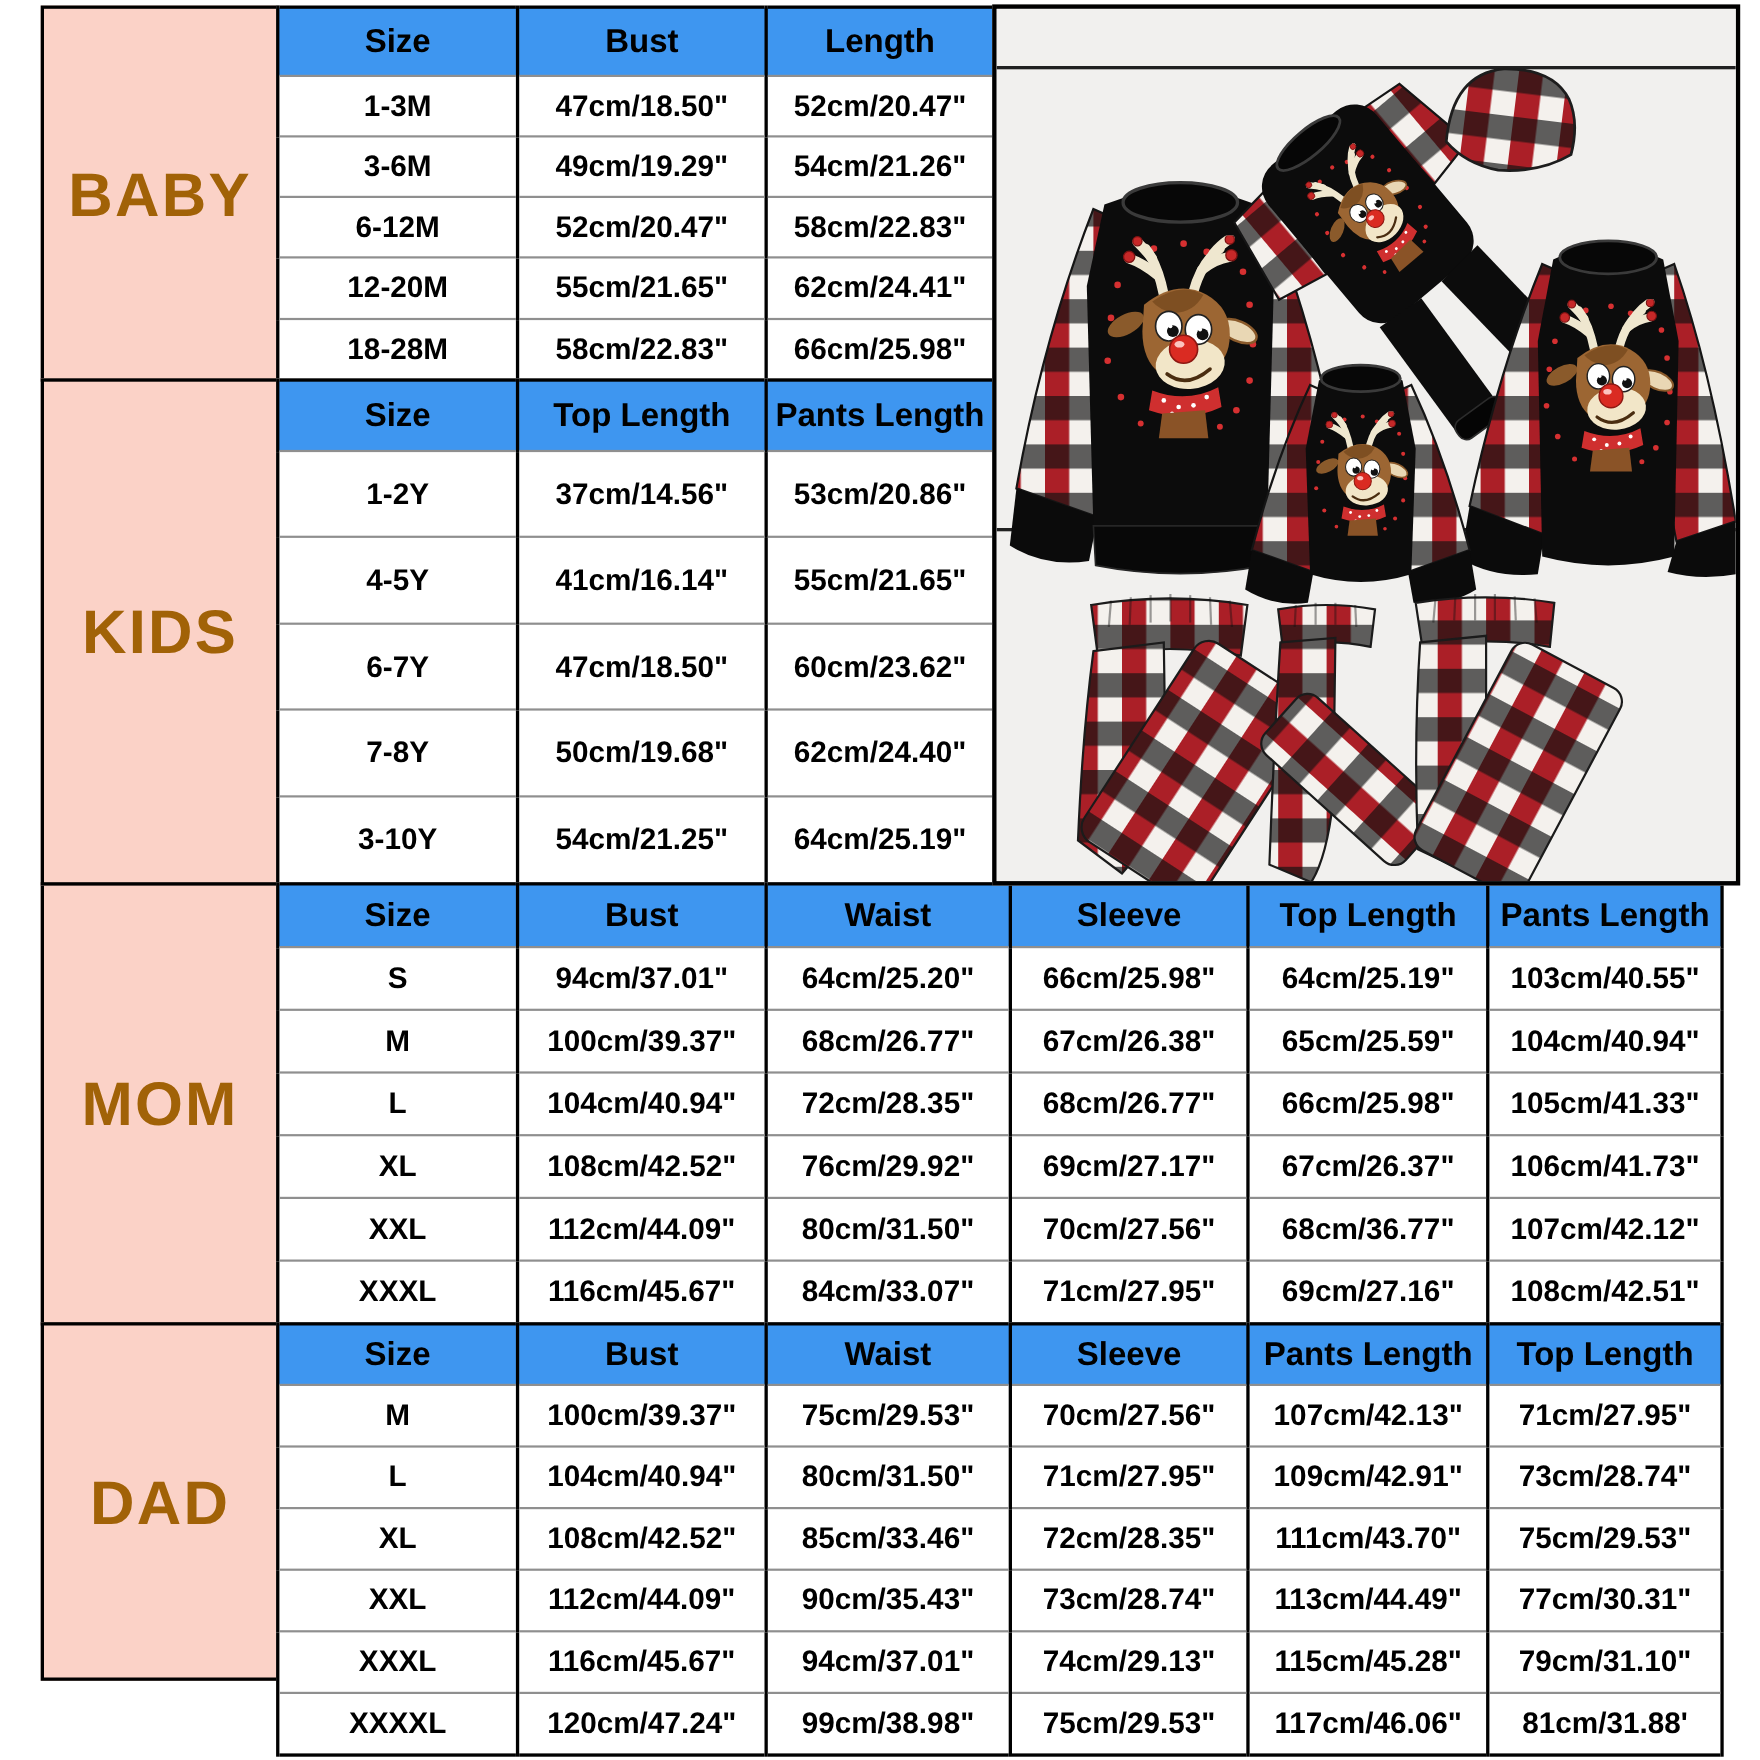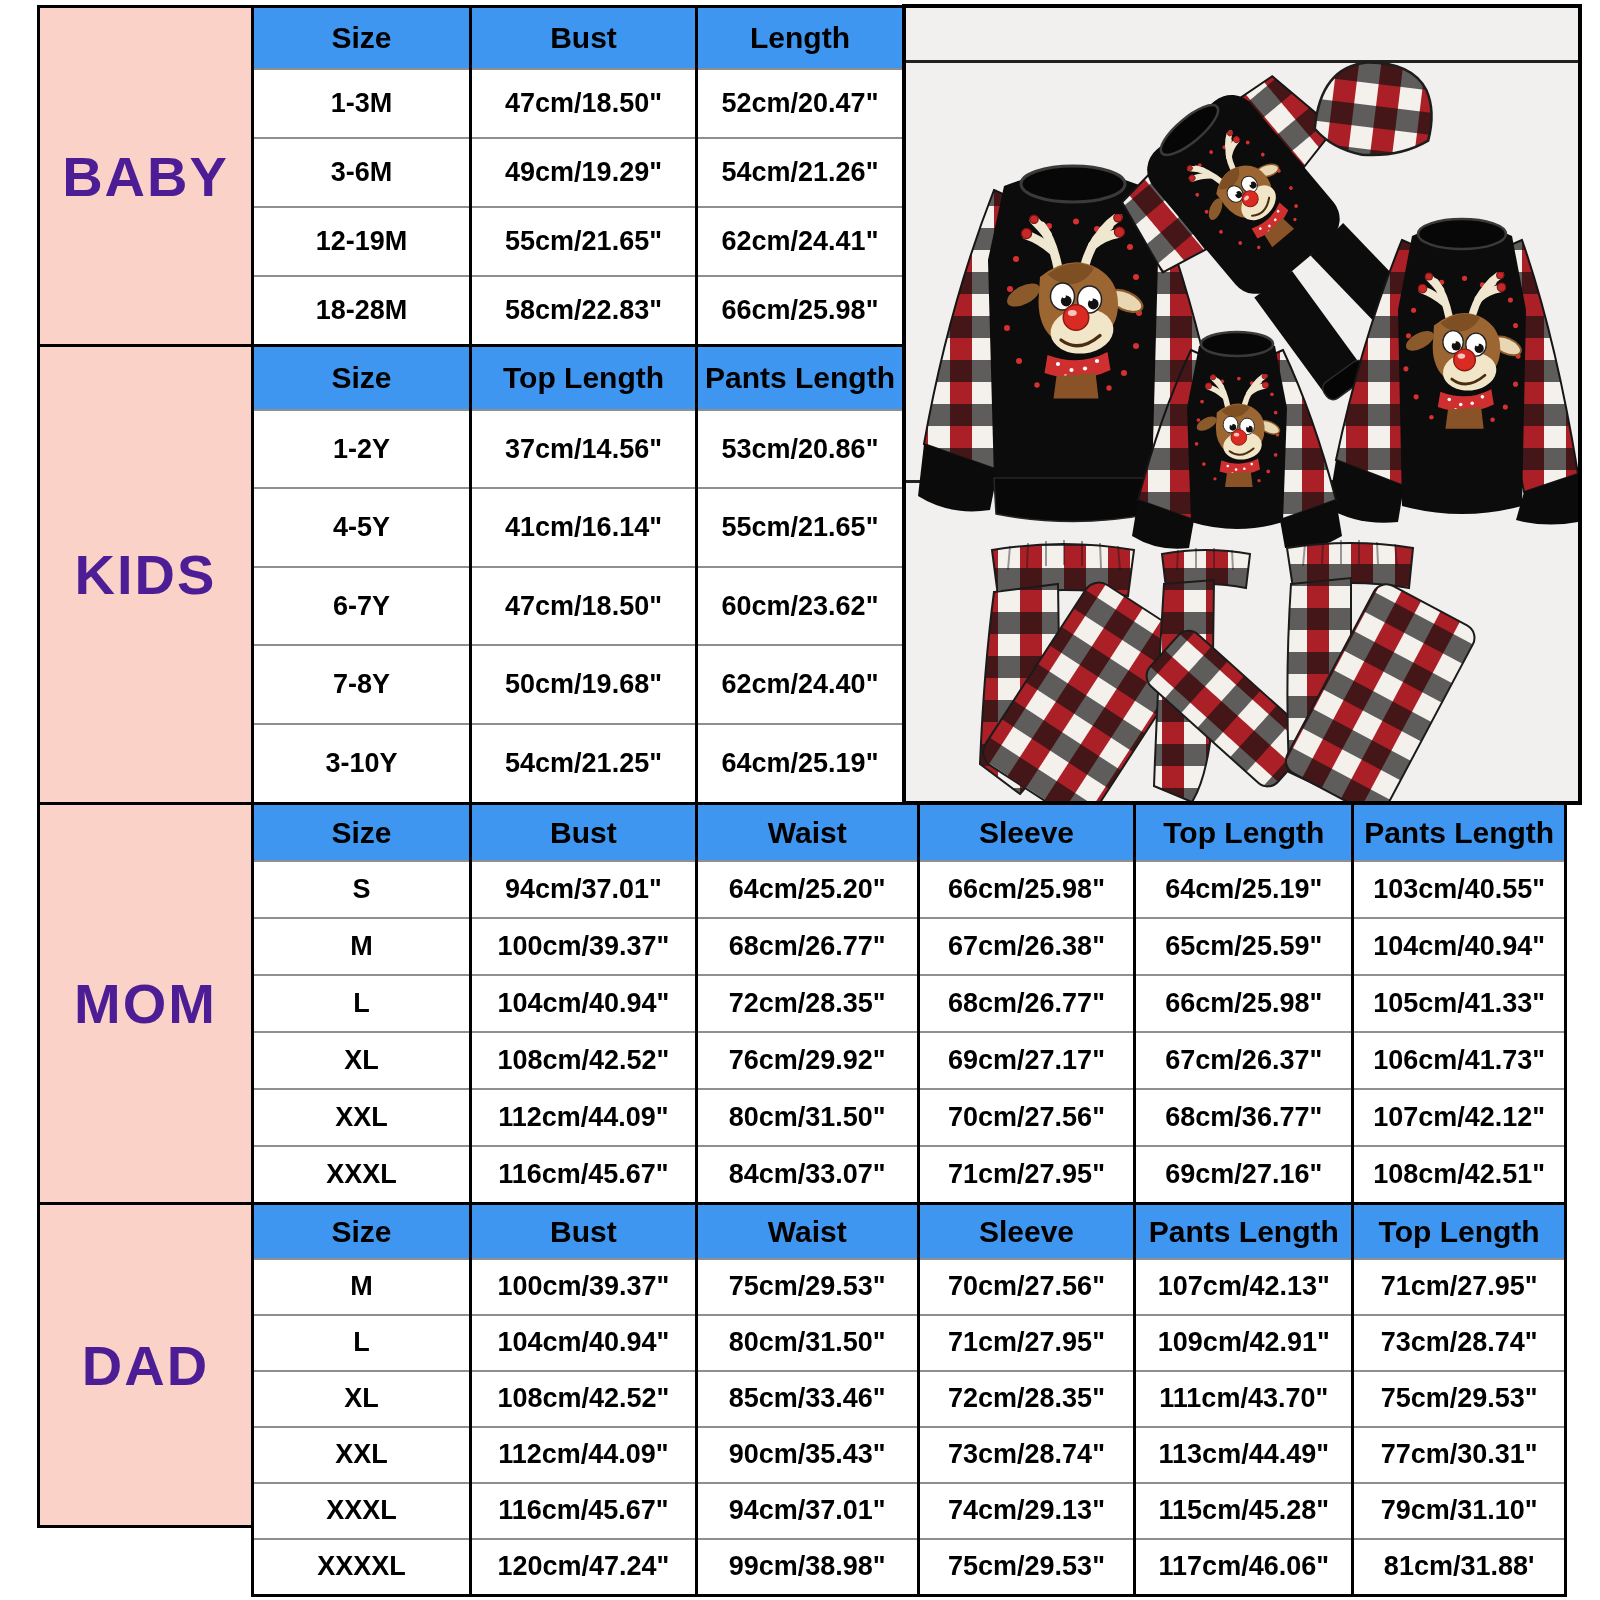--- a/index.html
+++ b/index.html
@@ -1,21 +1,21 @@
 <!DOCTYPE html>
 <html><head>
 <meta charset="utf-8">
 <style>
   html,body{margin:0;padding:0;background:#fff;}
   .canvas{position:relative;width:1600px;height:1600px;background:#fff;overflow:hidden;
           font-family:"Liberation Sans",sans-serif;color:#000;}
   .label-cell{position:absolute;left:37px;width:217px;background:#FBD2C7;
               border:3px solid #000;box-sizing:border-box;display:flex;
               align-items:center;justify-content:center;font-weight:700;
-              font-size:56px;letter-spacing:2px;color:#4c1d95;}
+              font-size:56px;letter-spacing:2px;color:#a16207;}
   table.size-table{position:absolute;border-collapse:collapse;table-layout:fixed;
               background:#fff;border:3px solid #000;box-sizing:border-box;}
   table.size-table th{background:#3E96F0;color:#000;font-weight:700;font-size:30px;
               border-left:3px solid #000;border-right:3px solid #000;
               text-align:center;vertical-align:middle;padding:0;}
   table.size-table td{font-weight:700;font-size:27px;color:#000;
               border-left:3px solid #000;border-right:3px solid #000;
               border-top:2px solid #8f8f8f;text-align:center;vertical-align:middle;
               padding:0;white-space:nowrap;}
   #baby-table{left:251px;top:5px;width:654px;height:342px;}
@@ -56,21 +56,26 @@
           <td>1-3M</td>
           <td>47cm/18.50"</td>
           <td>52cm/20.47"</td>
         </tr>
         <tr>
           <td>3-6M</td>
           <td>49cm/19.29"</td>
           <td>54cm/21.26"</td>
         </tr>
         <tr>
-          <td>12-19M</td>
+          <td>6-12M</td>
+          <td>52cm/20.47"</td>
+          <td>58cm/22.83"</td>
+        </tr>
+        <tr>
+          <td>12-20M</td>
           <td>55cm/21.65"</td>
           <td>62cm/24.41"</td>
         </tr>
         <tr>
           <td>18-28M</td>
           <td>58cm/22.83"</td>
           <td>66cm/25.98"</td>
         </tr>
       </tbody>
     </table>

